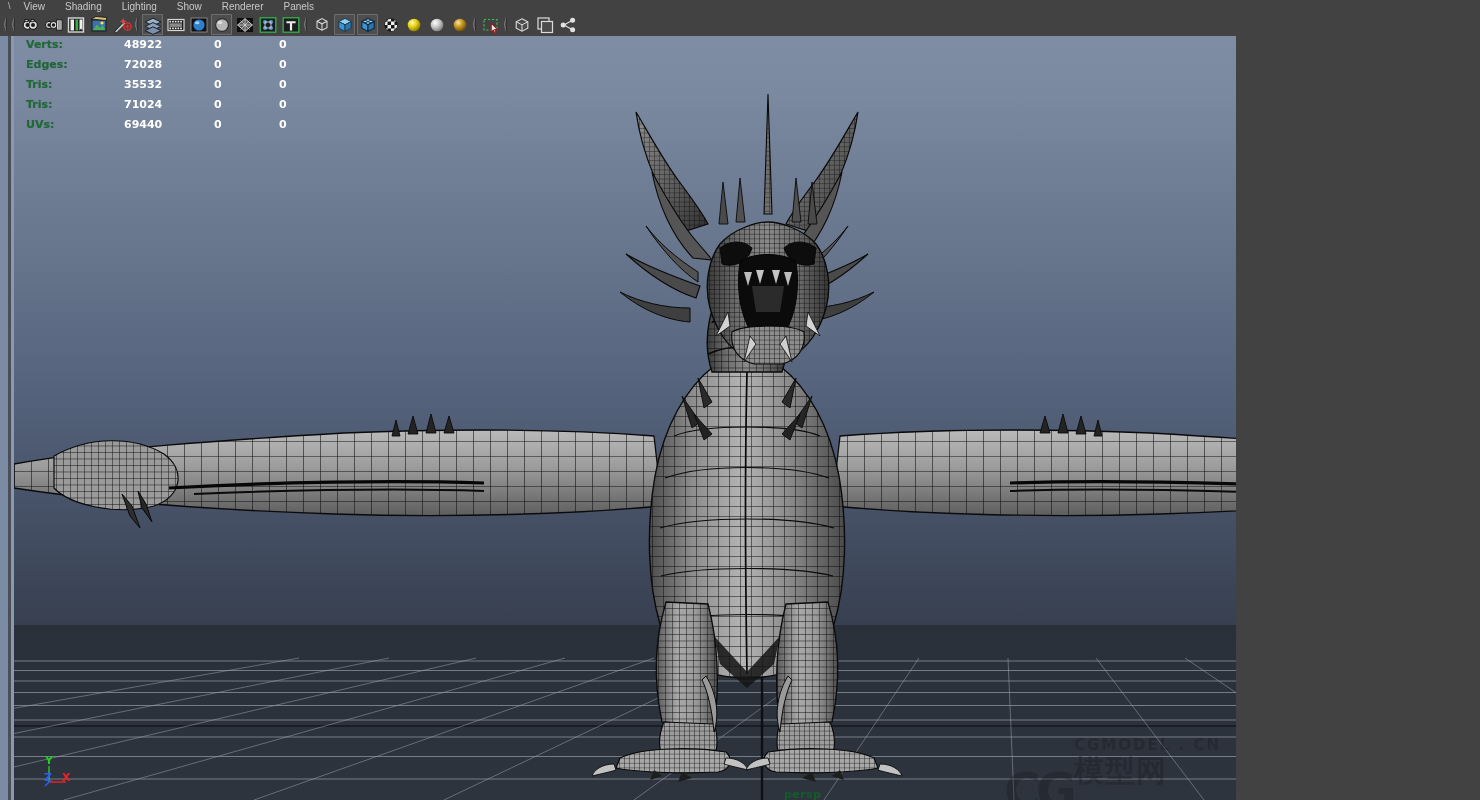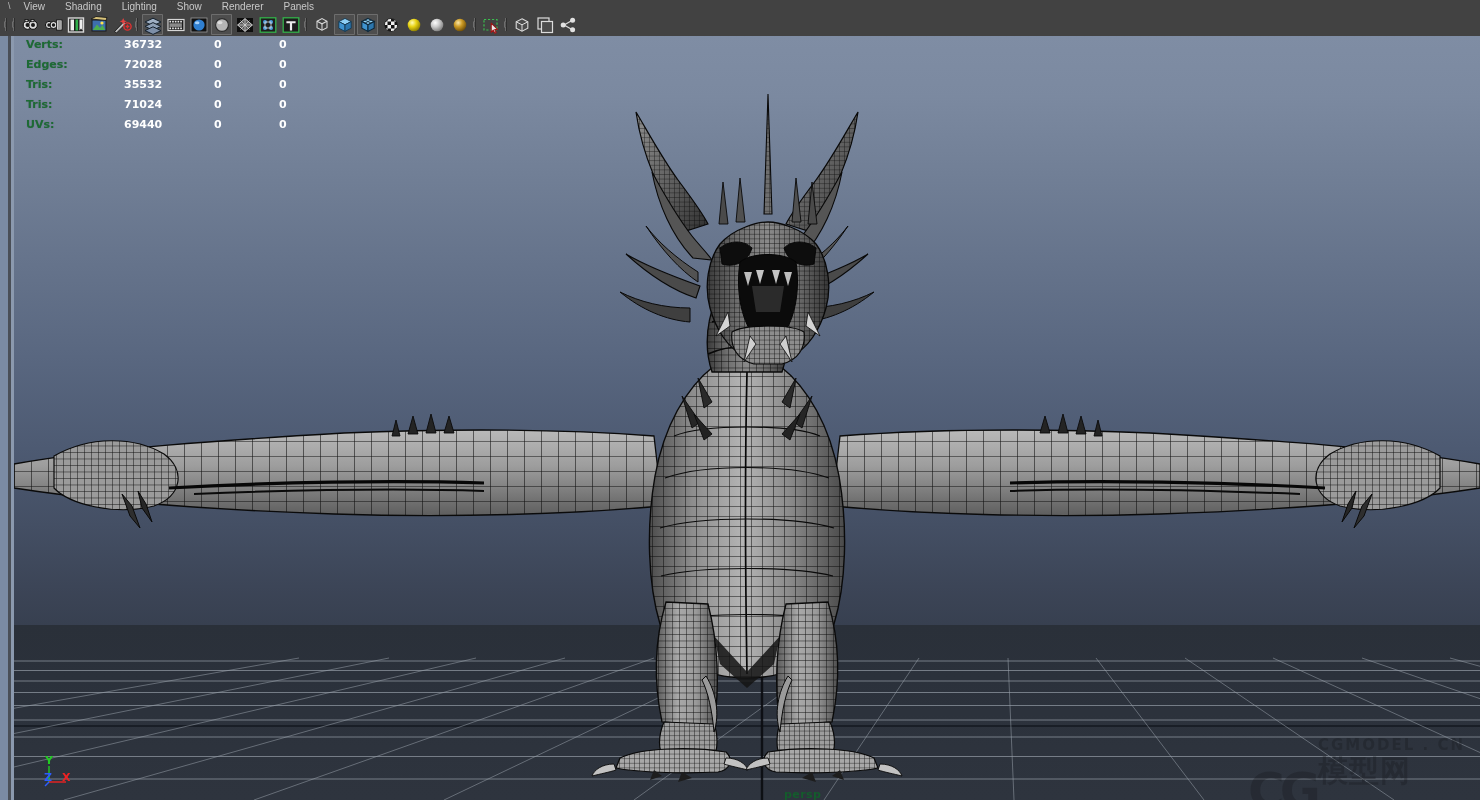--- a/index.html
+++ b/index.html
@@ -52,21 +52,21 @@
     width:21px; height:21px; flex:0 0 21px; margin:0 1px;
     position:relative; border-radius:1px;
     display:flex; align-items:center; justify-content:center;
   }
   .tbtn.framed { background:#4e4e4e; box-shadow: inset 0 0 0 1px #6d6d6d; }
   .tbtn svg { display:block; }
 
   
   #viewport {
     position:absolute; left:14px; top:36px;
-    width:1466px; height:764px;
+    width:1222px; height:764px;
     overflow:hidden;
     background:linear-gradient(180deg,
         #7f8da4 0%,
         #7b89a0 8%,
         #717f96 18%,
         #65738b 30%,
         #596780 42%,
         #4d5a72 54%,
         #444f64 64%,
         #3c4557 72%,
@@ -763,21 +763,21 @@
         <path d="M754 722 C 742 722, 734 728, 732 734 C 740 732, 750 730, 756 728 Z" fill="#c2c2c2" stroke="#0a0a0a" stroke-width=".9"></path>
         <path d="M826 734 L830 744 L818 740 Z" fill="#1d1d1d"></path>
         <path d="M798 736 L802 746 L788 742 Z" fill="#1d1d1d"></path>
         <path d="M774 640 C 764 656, 760 678, 766 696 C 768 674, 772 656, 778 644 Z" fill="#9a9a9a" stroke="#0a0a0a" stroke-width="1"></path>
       </g>
     </svg>
 
     <div id="hud">
       <div class="row">
         <span class="lbl">Verts:</span>
-        <span class="v1">36732</span>
+        <span class="v1">48922</span>
         <span class="v2">0</span>
         <span class="v3">0</span>
       </div>
       <div class="row">
         <span class="lbl">Edges:</span>
         <span class="v1">72028</span>
         <span class="v2">0</span>
         <span class="v3">0</span>
       </div>
       <div class="row">

